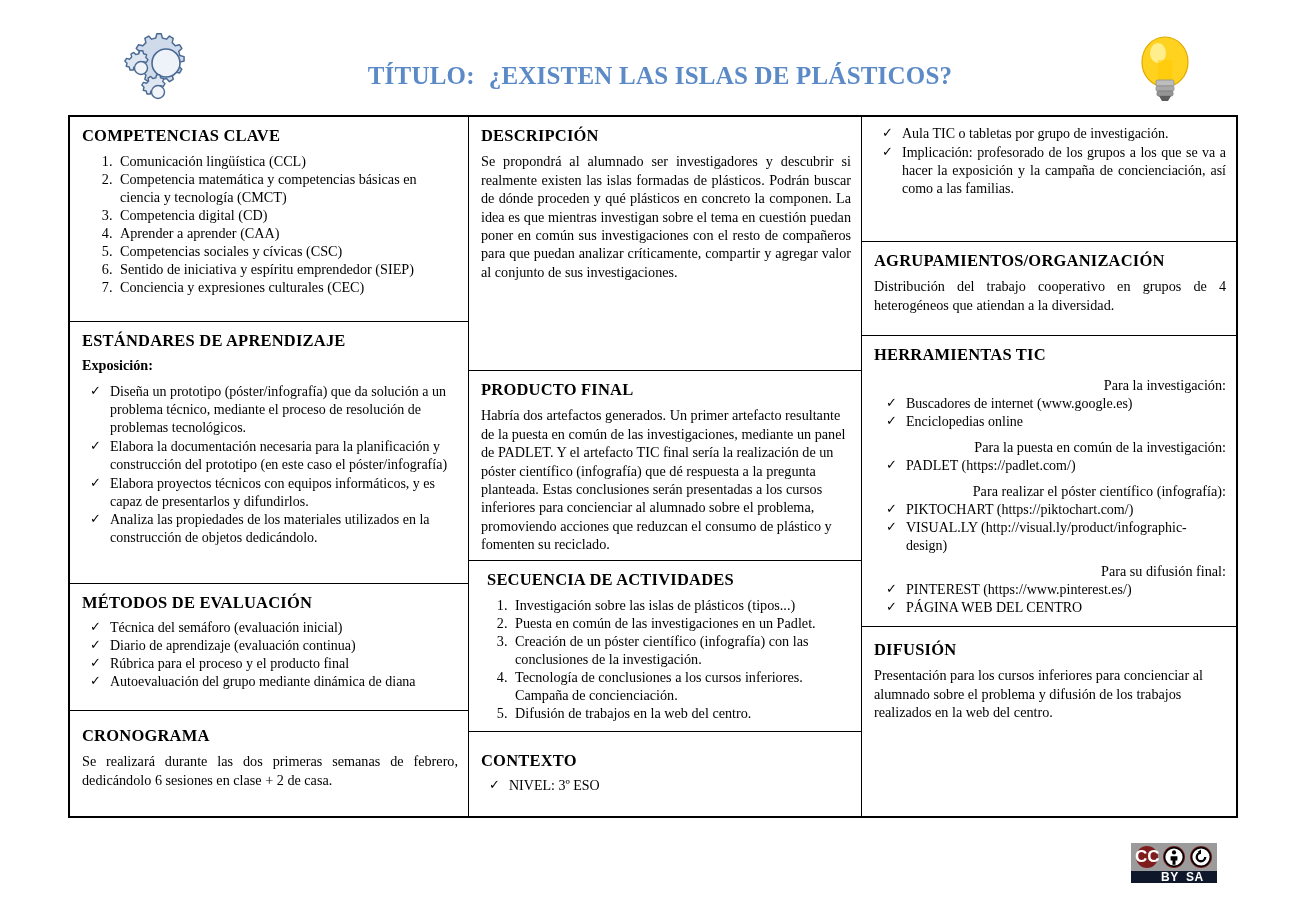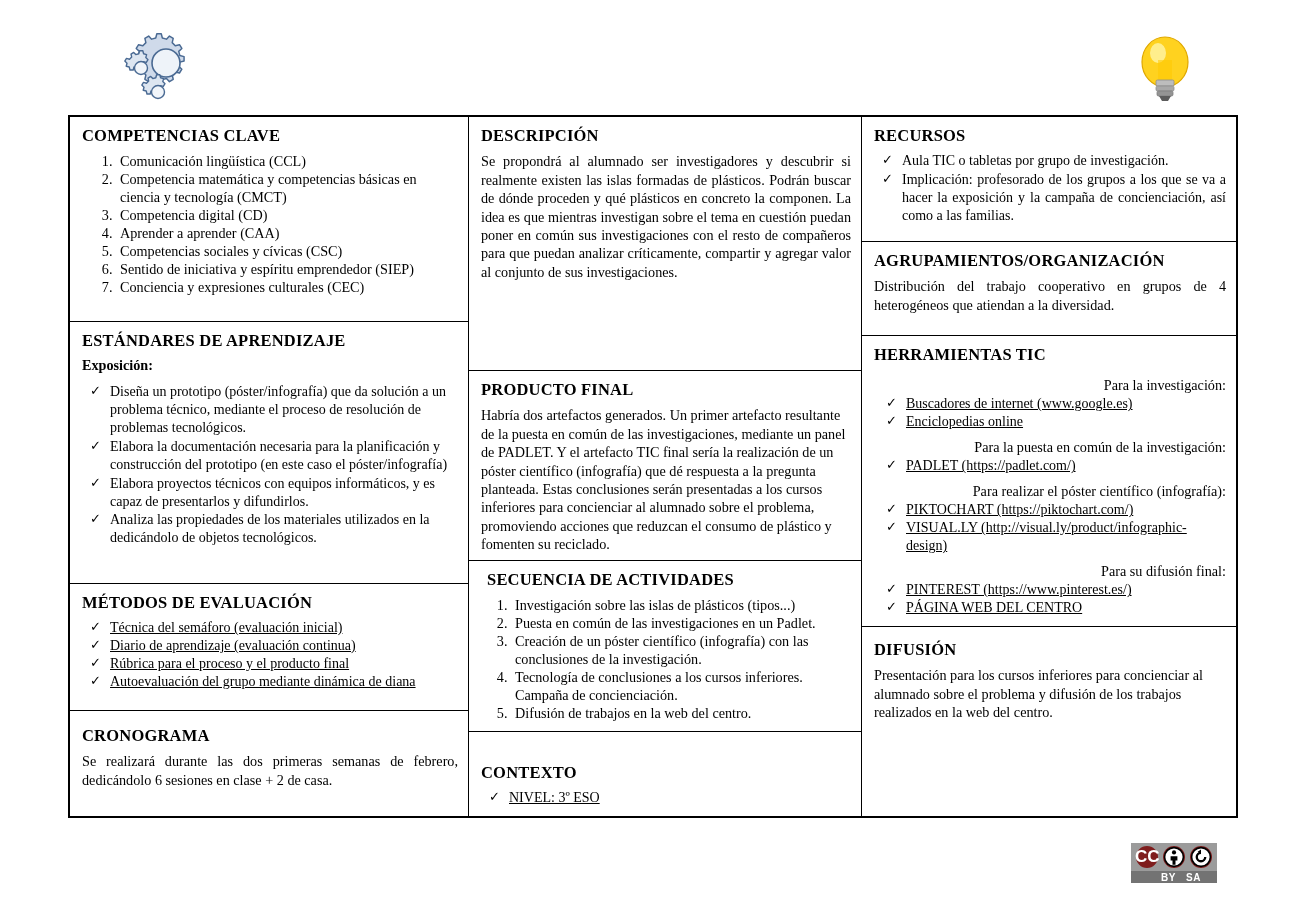--- a/index.html
+++ b/index.html
@@ -120,21 +120,21 @@
     margin-bottom: 1px;
   }
   ul.check-list li::before {
     content: "\2713";
     position: absolute;
     left: 8px;
     top: 0;
     font-size: 13px;
   }
   ul.check-list.justify li { text-align: justify; }
-  ul.check-list.tight li { margin-bottom: 0; text-decoration: underline; }
+  ul.check-list.tight li { margin-bottom: 0; }
 
   .tic-group { margin-bottom: 7px; }
   .tic-group:last-child { margin-bottom: 0; }
   .tic-head {
     font-size: 14.2px;
     line-height: 1.28;
     margin: 0 0 1px 4px;
     text-align: right;
   }
   .tic-group ul.check-list { padding-left: 4px; }
@@ -156,26 +156,26 @@
     display: flex;
     align-items: center;
     justify-content: space-around;
     padding: 0 3px;
     box-sizing: border-box;
   }
   .cc-badge .cc-bar {
     position: absolute;
     left: 0; bottom: 0;
     width: 86px; height: 12px;
-    background: #737373;
+    background: #0f172a;
     display: flex;
     align-items: center;
     color: #ffffff;
     font-family: "Liberation Sans", sans-serif;
-    font-size: 10px;
+    font-size: 12px;
     font-weight: bold;
     letter-spacing: 0.5px;
   }
   .cc-bar .lbl-by { position: absolute; left: 30px; }
   .cc-bar .lbl-sa { position: absolute; left: 55px; }
   .cc-glyph {
     width: 22px; height: 22px;
     border-radius: 50%;
     background: #7f1d1d;
     color: #ffffff;
@@ -202,20 +202,23 @@
         <path d="M18 20 l3-0.8 2.1 2.2 2.7-1.7 -0.7-3 2.2-2.1 3 0.8 1.7-2.7 -2.2-2.1 0.8-3 -3-0.8 -0.8-3 -3.2 0 -0.8 3 -3 0.8 -2.1-2.2 -2.7 1.7 0.7 3 -2.2 2.1 -3-0.8 -1.7 2.7 2.2 2.1 -0.8 3 3 0.8 0.8 3 3.2 0 z" transform="translate(0,14) scale(1.0)"></path>
       </g>
       <circle cx="25" cy="35" r="6.5" fill="#f1f5fa" stroke="#4a6a93" stroke-width="1.4"></circle>
       <g fill="#dde6f1" stroke="#4a6a93" stroke-width="1.4" stroke-linejoin="round">
         <path d="M18 20 l3-0.8 2.1 2.2 2.7-1.7 -0.7-3 2.2-2.1 3 0.8 1.7-2.7 -2.2-2.1 0.8-3 -3-0.8 -0.8-3 -3.2 0 -0.8 3 -3 0.8 -2.1-2.2 -2.7 1.7 0.7 3 -2.2 2.1 -3-0.8 -1.7 2.7 2.2 2.1 -0.8 3 3 0.8 0.8 3 3.2 0 z" transform="translate(17,38) scale(1.0)"></path>
       </g>
       <circle cx="42" cy="59" r="6.5" fill="#f1f5fa" stroke="#4a6a93" stroke-width="1.4"></circle>
     </svg>
   </span>
 
+  <div class="doc-title">
+    <span class="t-label">TÍTULO:</span><span>¿EXISTEN LAS ISLAS DE PLÁSTICOS?</span>
+  </div>
 
   <span class="bulb-icon">
     <svg viewBox="0 0 62 80" width="62" height="80">
       <ellipse cx="31" cy="32" rx="23" ry="25" fill="#ffd21f" stroke="#e0a800" stroke-width="1.2"></ellipse>
       <ellipse cx="24" cy="24" rx="9" ry="11" fill="#ffe徒" opacity="0"></ellipse>
       <ellipse cx="24" cy="23" rx="8" ry="10" fill="#fff3a0" opacity="0.85"></ellipse>
       <path d="M24 30 L24 50 L38 50 L38 30 Z" fill="#ffc800" opacity="0.55"></path>
       <rect x="22" y="50" width="18" height="6" rx="1.5" fill="#bdbdbd" stroke="#8d8d8d" stroke-width="0.8"></rect>
       <rect x="22" y="56" width="18" height="5" rx="1.5" fill="#a8a8a8" stroke="#8d8d8d" stroke-width="0.8"></rect>
       <rect x="23" y="61" width="16" height="5" rx="1.5" fill="#949494" stroke="#7d7d7d" stroke-width="0.8"></rect>
@@ -241,21 +244,21 @@
       </ol>
     </div>
 
     <div class="cell" style="height:262px;">
       <h2 class="sec-title">ESTÁNDARES DE APRENDIZAJE</h2>
       <div class="sub-label">Exposición:</div>
       <ul class="check-list">
         <li>Diseña un prototipo (póster/infografía) que da solución a un problema técnico, mediante el proceso de resolución de problemas tecnológicos.</li>
         <li>Elabora la documentación necesaria para la planificación y construcción del prototipo (en este caso el póster/infografía)</li>
         <li>Elabora proyectos técnicos con equipos informáticos, y es capaz de presentarlos y difundirlos.</li>
-        <li>Analiza las propiedades de los materiales utilizados en la dedicándolo de objetos tecnológicos.</li>
+        <li>Analiza las propiedades de los materiales utilizados en la construcción de objetos dedicándolo.</li>
       </ul>
     </div>
 
     <div class="cell" style="height:127px;">
       <h2 class="sec-title">MÉTODOS DE EVALUACIÓN</h2>
       <ul class="check-list tight">
         <li>Técnica del semáforo (evaluación inicial)</li>
         <li>Diario de aprendizaje (evaluación continua)</li>
         <li>Rúbrica para el proceso y el producto final</li>
         <li>Autoevaluación del grupo mediante dinámica de diana</li>
@@ -285,31 +288,30 @@
       <ol class="num-list" style="padding-left:30px;">
         <li>Investigación sobre las islas de plásticos (tipos...)</li>
         <li>Puesta en común de las investigaciones en un Padlet.</li>
         <li>Creación de un póster científico (infografía) con las conclusiones de la investigación.</li>
         <li>Tecnología de conclusiones a los cursos inferiores. Campaña de concienciación.</li>
         <li>Difusión de trabajos en la web del centro.</li>
       </ol>
     </div>
 
     <div class="cell grow">
-      <h2 class="sec-title" style="margin-top:24px;">CONTEXTO</h2>
+      <h2 class="sec-title" style="margin-top:12px;">CONTEXTO</h2>
       <ul class="check-list tight pad-left-6">
         <li>NIVEL: 3º ESO</li>
       </ul>
     </div>
   </div>
 
   <div class="col col-right">
 
     <div class="cell" style="height:125px;">
-      <h2 class="sec-title">RECURSOS</h2>
       <ul class="check-list justify">
         <li>Aula TIC o tabletas por grupo de investigación.</li>
         <li>Implicación: profesorado de los grupos a los que se va a hacer la exposición y la campaña de concienciación, así como a las familias.</li>
       </ul>
     </div>
 
     <div class="cell" style="height:94px;">
       <h2 class="sec-title">AGRUPAMIENTOS/ORGANIZACIÓN</h2>
       <p class="body-text justify">Distribución del trabajo cooperativo en grupos de 4 heterogéneos que atiendan a la diversidad.</p>
     </div>

